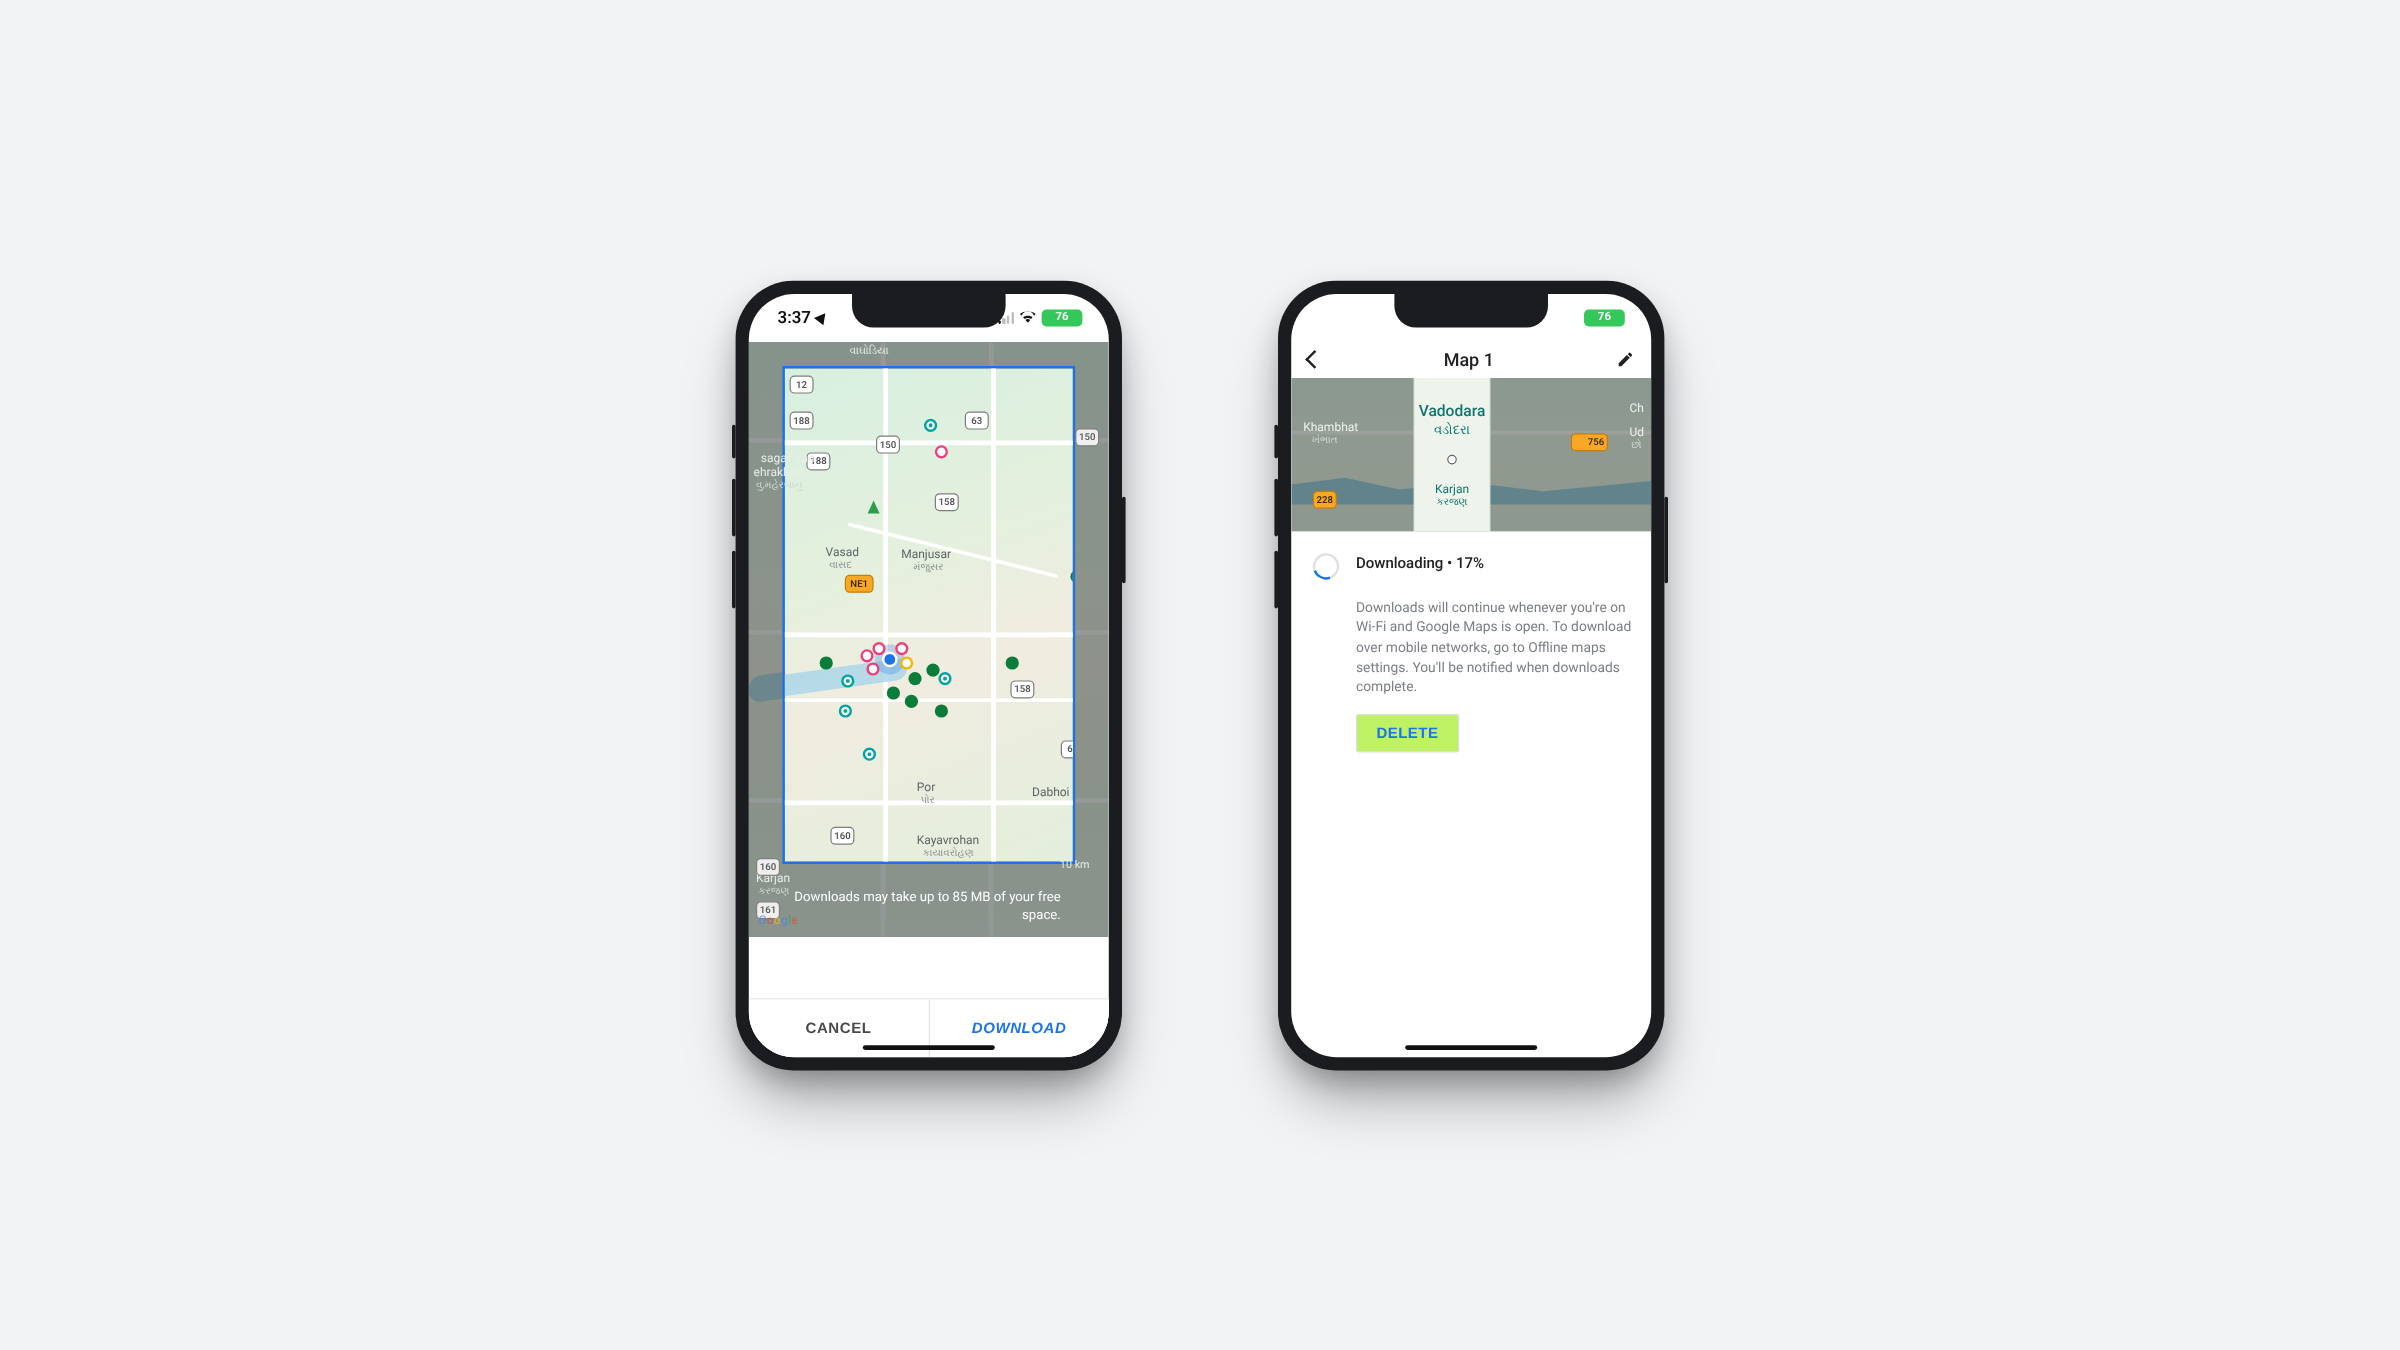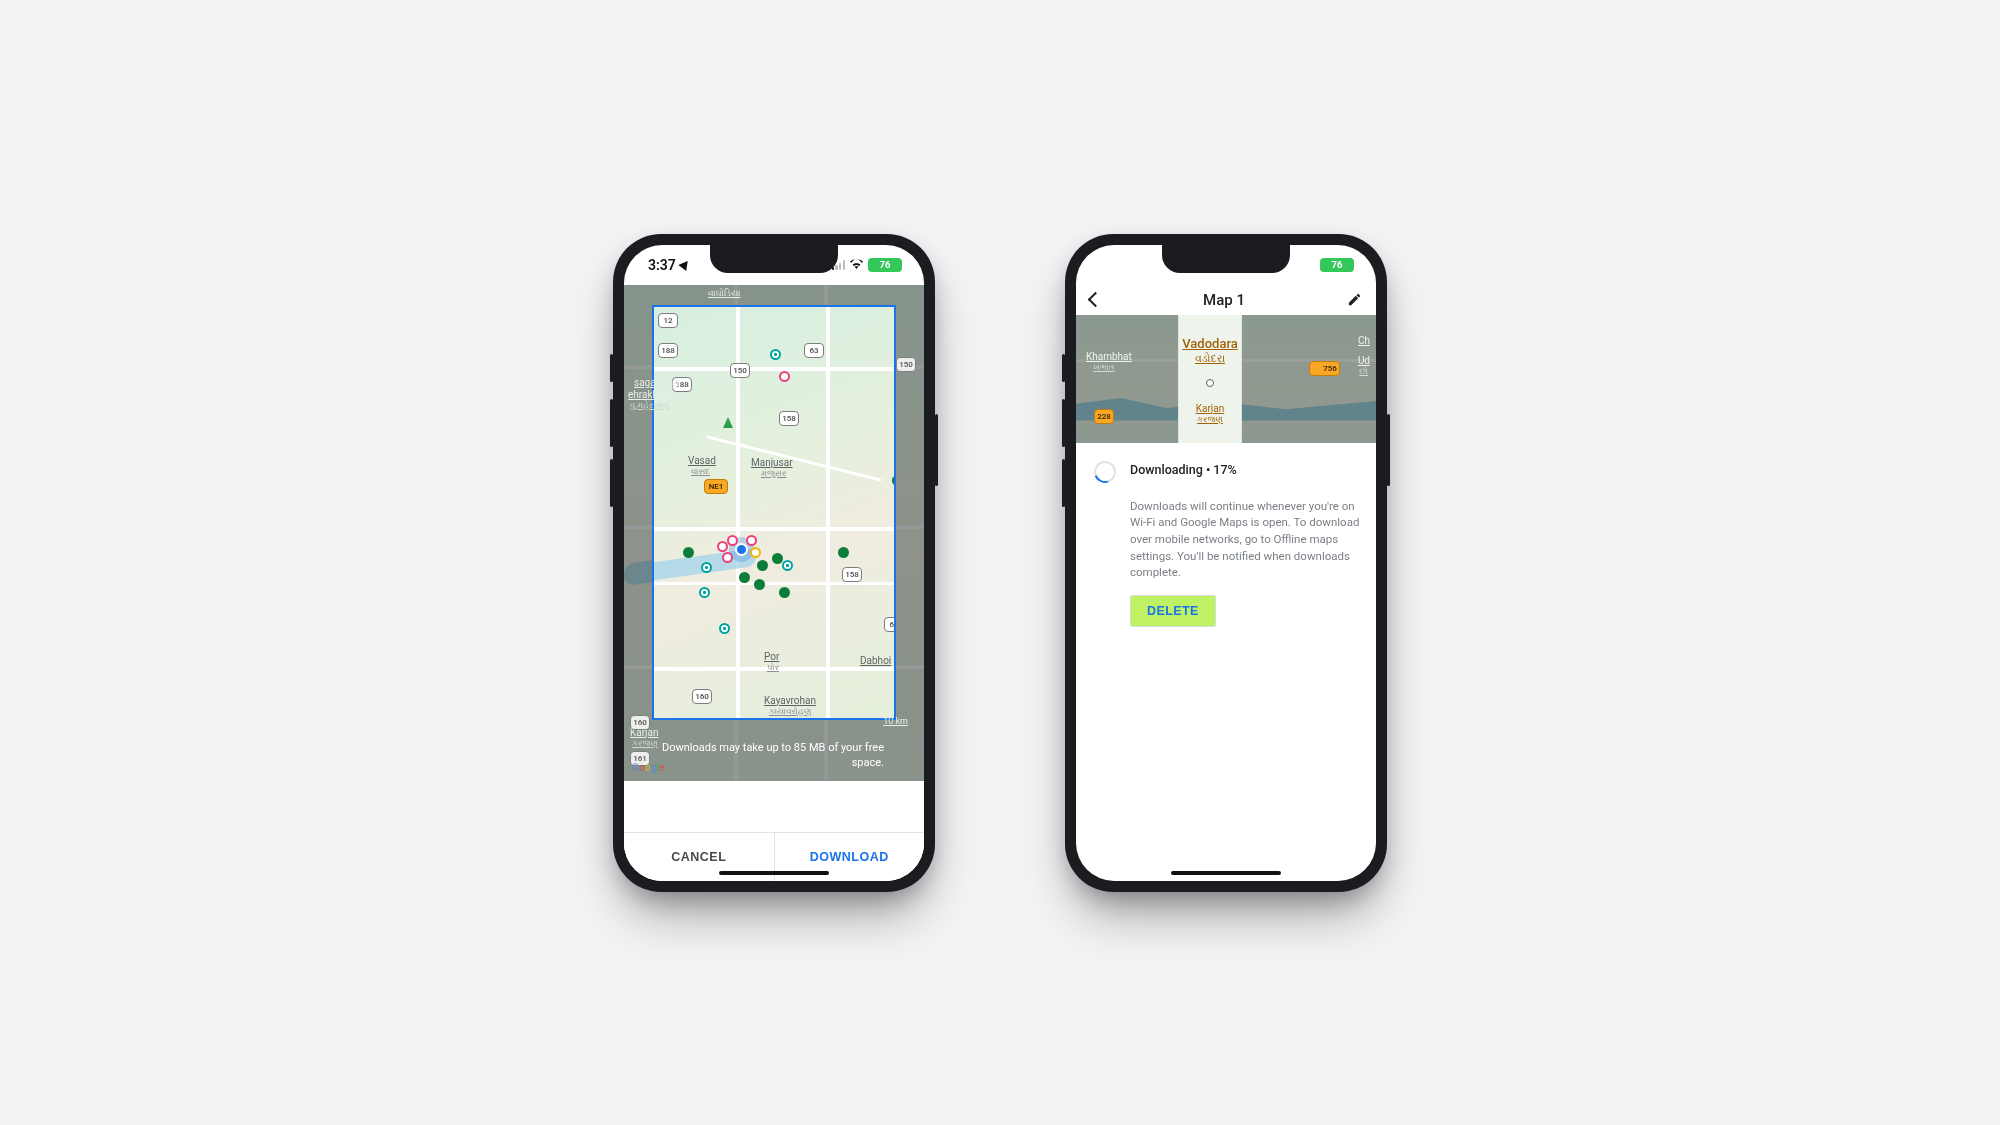--- a/index.html
+++ b/index.html
@@ -32,50 +32,50 @@
   .map-wrap{position:relative;height:496px;overflow:hidden;}
   .basemap{position:absolute;inset:0;background:linear-gradient(180deg,#dff1e5 0%,#e8f2e3 35%,#f1efe3 55%,#e5f0e1 80%,#e8f3e6 100%);}
   
   .road{position:absolute;background:#fff;border-radius:2px;}
   .road.h{height:4px;}
   .road.v{width:4px;}
   .river{position:absolute;background:#a7d5e8;}
   .dim{position:absolute;inset:0;background:rgba(60,70,65,.55);}
   .sel{position:absolute;left:28px;top:20px;width:244px;height:415px;border:2px solid #1a73e8;box-sizing:border-box;overflow:hidden;}
   .sel-bg{position:absolute;inset:0;background:linear-gradient(160deg,#d7efe0 0%,#e5f0dd 40%,#f0ece0 60%,#e3efdb 100%);}
-  .label{position:absolute;font-size:10px;color:#5f6368;text-align:center;line-height:1.15;white-space:nowrap;text-decoration:underline;}
+  .label{position:absolute;font-size:10px;color:#5f6368;text-align:center;line-height:1.15;white-space:nowrap;}
   .label.sub{font-size:8.5px;color:#8a8f94;}
   .shield{position:absolute;width:18px;height:13px;border:1px solid #7d7d7d;border-radius:4px;background:#fff;font-size:8px;font-weight:600;color:#555;display:flex;align-items:center;justify-content:center;}
   .shield.orange{background:#f9a825;border-color:#c27d0b;color:#3d2a00;}
   .pin{position:absolute;width:11px;height:11px;border-radius:50%;box-sizing:border-box;}
   .pin.flag{background:#0b7d3a;}
   .pin.teal{background:#fff;border:2.5px solid #00a3a3;}
   .pin.teal::after{content:"";position:absolute;inset:2px;background:#00a3a3;border-radius:1px;}
   .pin.pink{background:#fff;border:2.5px solid #ec407a;}
   .pin.yellow{background:#fff;border:2.5px solid #f4b400;}
   .pin.blue{width:13px;height:13px;background:#1a73e8;border:2.5px solid #fff;box-shadow:0 0 0 6px rgba(26,115,232,.25);}
   .tree{position:absolute;width:0;height:0;border-left:5px solid transparent;border-right:5px solid transparent;border-bottom:11px solid #2e9e4e;}
   .size-msg{position:absolute;left:0;right:14px;bottom:10px;text-align:right;color:#fff;font-size:11px;line-height:1.35;padding:0 26px;}
   .google{position:absolute;left:8px;bottom:8px;font-size:10px;font-weight:600;color:#fff;opacity:.6;letter-spacing:.2px;}
   .google span:nth-child(1){color:#4285F4}.google span:nth-child(2){color:#EA4335}.google span:nth-child(3){color:#FBBC05}.google span:nth-child(4){color:#4285F4}.google span:nth-child(5){color:#34A853}.google span:nth-child(6){color:#EA4335}
   .action-bar{position:absolute;left:0;right:0;bottom:0;height:48px;display:flex;background:#fff;border-top:1px solid #e2e2e2;}
   .action-bar button{flex:1;border:none;background:#fff;font-size:12.5px;font-weight:600;letter-spacing:.5px;cursor:pointer;}
   .action-bar .cancel{color:#4a4a4a;border-right:1px solid #e2e2e2;}
-  .action-bar .download{color:#1a73e8;}
+  .action-bar .download{color:#1a73e8;font-style:italic;}
   
   .nav{height:30px;display:flex;align-items:center;justify-content:space-between;padding:0 14px;}
   .nav .mid{font-size:15px;font-weight:500;color:#222;}
   .chev{width:9px;height:9px;border-left:2.2px solid #222;border-bottom:2.2px solid #222;transform:rotate(45deg);cursor:pointer;}
   .pen{width:15px;height:15px;cursor:pointer;}
   .preview{position:relative;height:128px;overflow:hidden;}
   .preview .bg{position:absolute;inset:0;background:linear-gradient(180deg,#dff1e5 0%,#eaf0e2 60%,#e0eee4 100%);}
   .preview .water{position:absolute;left:0;right:0;top:78px;height:28px;background:#8bc5da;clip-path:polygon(0 40%,15% 20%,30% 55%,50% 35%,70% 60%,100% 30%,100% 100%,0 100%);} 
   .preview .dim{background:rgba(55,65,60,.5);}
   .preview .cut{position:absolute;left:102px;top:0;width:62px;height:128px;background:#eef4ec;border-left:1px solid rgba(0,0,0,.06);border-right:1px solid rgba(0,0,0,.06);}
-  .preview .cut .label{color:#a16207;}
+  .preview .cut .label{color:#0f766e;}
   .preview .city-dot{position:absolute;left:50%;top:64px;width:6px;height:6px;border:1.5px solid #5f6368;border-radius:50%;background:#fff;transform:translateX(-50%);}
   .info{display:flex;gap:14px;padding:18px 16px 0 18px;}
   .spinner{width:18px;height:18px;border:2.5px solid #e0e0e0;border-bottom-color:#1a73e8;border-radius:50%;transform:rotate(25deg);}
   .info-text{flex:1;font-size:11.5px;color:#7a7f85;line-height:1.45;}
   .info-text .head{font-size:12.5px;font-weight:500;color:#222;margin-bottom:19px;}
   .delete{display:inline-block;margin-top:14px;border:1px solid #d9dde1;padding:8px 16px;font-size:12.5px;font-weight:600;color:#1a73e8;letter-spacing:.4px;background:#bef264;border-radius:2px;cursor:pointer;}
 </style>
 </head>
 <body>
 

